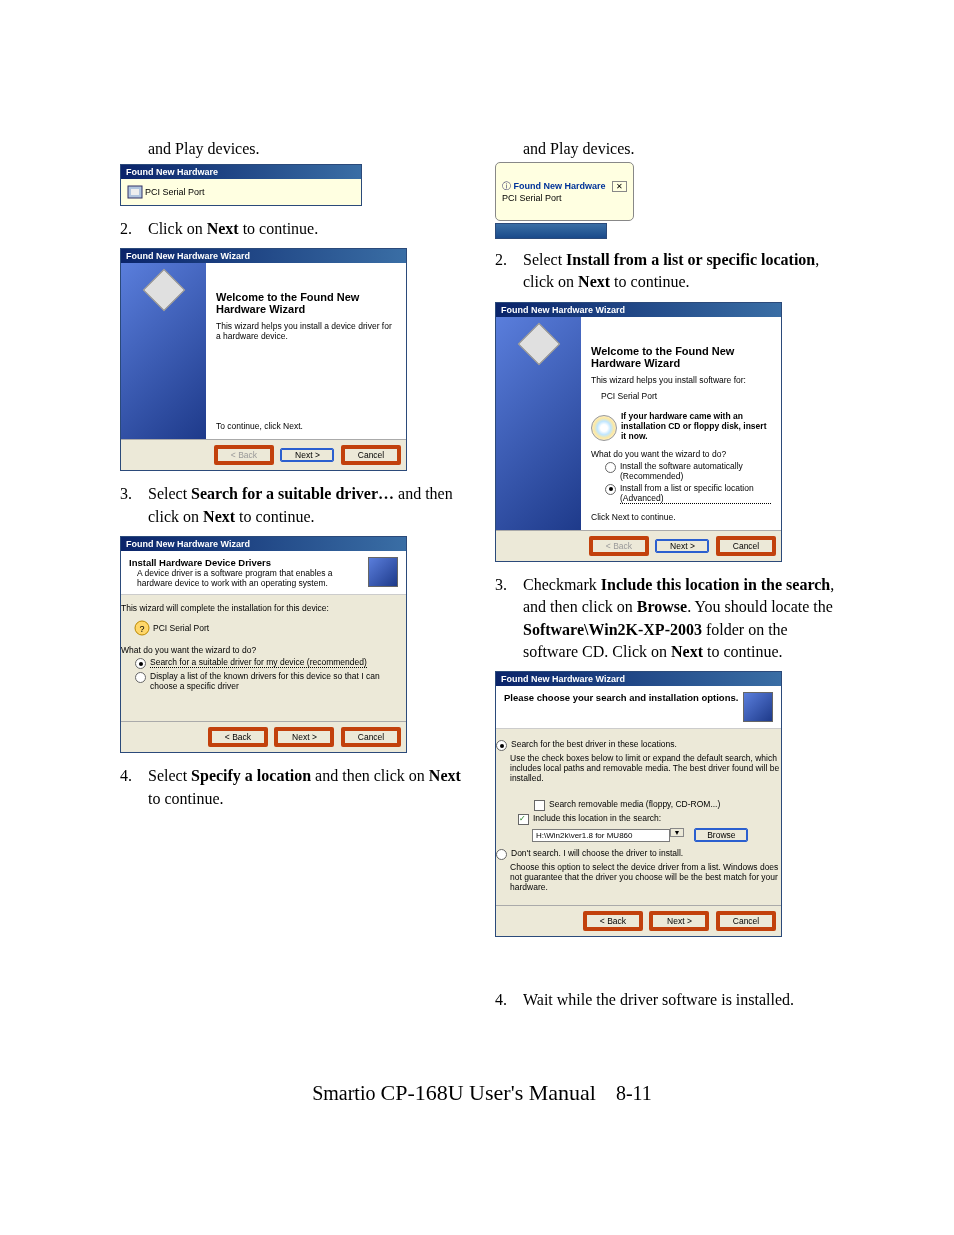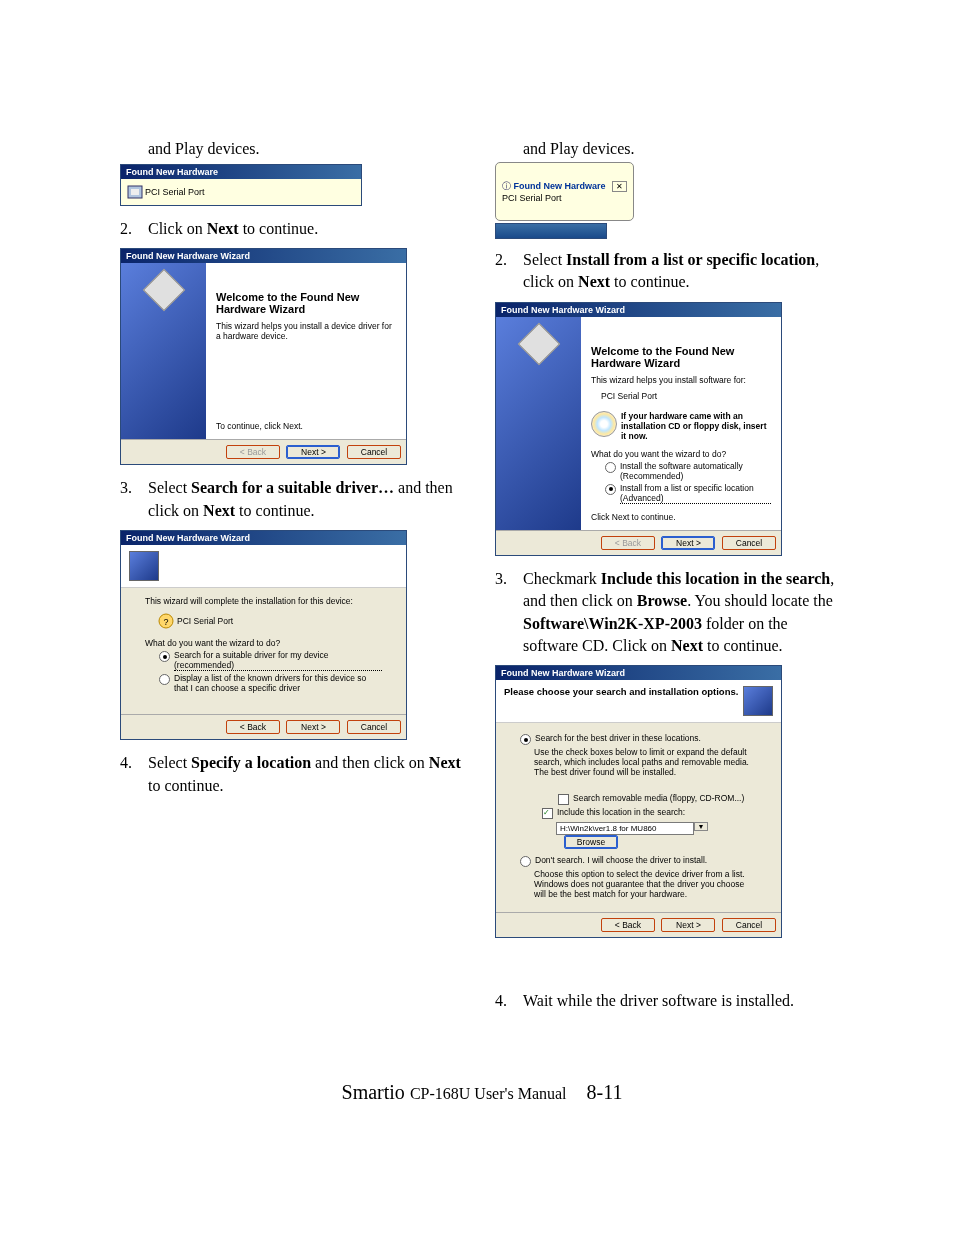--- a/index.html
+++ b/index.html
@@ -103,21 +103,21 @@
     border-top: 1px solid #aaa;
     padding: 5px;
     text-align: right;
   }
   .btn {
     font-family: Tahoma, sans-serif;
     font-size: 8.5px;
     padding: 1px 8px;
     margin-left: 4px;
     background: #ece9d8;
-    border: 1px solid #c2410c;
+    border: 4px solid #c2410c;
     border-radius: 2px;
     display: inline-block;
     min-width: 36px;
     text-align: center;
   }
   .btn.disabled { color: #999; }
   .btn.focused { border: 1px solid #2b5fcf; box-shadow: 0 0 0 1px #2b5fcf inset; }
   .wiz-header-row {
     background: #fff;
     border-bottom: 1px solid #ccc;
@@ -134,21 +134,21 @@
     font-size: 9.5px;
   }
   .wiz-header-icon {
     width: 28px;
     height: 28px;
     background: linear-gradient(135deg, #5a7edc, #1e3a8a);
     border: 1px solid #666;
   }
   .wiz-main {
     background: #ece9d8;
-    padding: 8px 24px;
+    padding: 8px 0;
     font-size: 8.5px;
     min-height: 110px;
   }
   .radio-row, .check-row {
     display: flex;
     align-items: flex-start;
     margin: 2px 0;
   }
   .radio-dot, .check-box {
     width: 9px;
@@ -285,20 +285,24 @@
       <div class="list-item">
         <div class="list-num">3.</div>
         <div class="list-body">
           <span>Select </span><b>Search for a suitable driver…</b><span> and then click on </span><b>Next</b><span> to continue.</span>
         </div>
       </div>
 
       <div class="screenshot">
         <div class="titlebar">Found New Hardware Wizard</div>
         <div class="wiz-header-row">
+          <div class="wiz-header-text">
+            <div class="wiz-header-title">Install Hardware Device Drivers</div>
+            <div style="padding-left:8px">A device driver is a software program that enables a hardware device to work with an operating system.</div>
+          </div>
           <div class="wiz-header-icon"></div>
         </div>
         <div class="wiz-main">
           <div>This wizard will complete the installation for this device:</div>
           <div style="display:flex;align-items:center;margin:6px 0 6px 12px;">
             <span class="small-icon">
               <svg width="18" height="18">
                   <circle cx="9" cy="9" r="7" fill="#ffd76a" stroke="#b80"></circle>
                   <text x="9" y="13" text-anchor="middle" font-size="9" fill="#000">?</text>
                 </svg>
@@ -353,21 +357,21 @@
       <div class="screenshot">
         <div class="titlebar">Found New Hardware Wizard</div>
         <div class="wiz-body">
           <div class="wiz-side">
             <div class="side-chip"><span class="chip-icon"></span></div>
           </div>
           <div class="wiz-content">
             <div class="wiz-title">Welcome to the Found New Hardware Wizard</div>
             <div>This wizard helps you install software for:</div>
             <div style="margin:6px 0 10px 10px">PCI Serial Port</div>
-            <div style="display:flex;align-items:flex-start;gap:4px;margin-bottom:8px">
+            <div style="display:flex;align-items:flex-end;gap:4px;margin-bottom:8px">
               <span class="cd-icon"></span>
               <b>If your hardware came with an installation CD or floppy disk, insert it now.</b>
             </div>
             <div>What do you want the wizard to do?</div>
             <div class="radio-row indent2">
               <span class="radio-dot"></span>
               <span>Install the software automatically (Recommended)</span>
             </div>
             <div class="radio-row indent2">
               <span class="radio-dot checked"></span>
@@ -431,15 +435,15 @@
 
       <div style="height:30px"></div>
       <div class="list-item">
         <div class="list-num">4.</div>
         <div class="list-body"><span>Wait while the driver software is installed.</span></div>
       </div>
     </div>
   </div>
 
   <div class="footer">
-    <span>Smartio </span><span style="font-size:16px">CP-168U User's Manual</span>&nbsp;&nbsp;&nbsp;&nbsp;<span>8-11</span>
+    <span>Smartio </span><span style="font-size:22px">CP-168U User's Manual</span>&nbsp;&nbsp;&nbsp;&nbsp;<span>8-11</span>
   </div>
 </div>
 
 </body></html>

